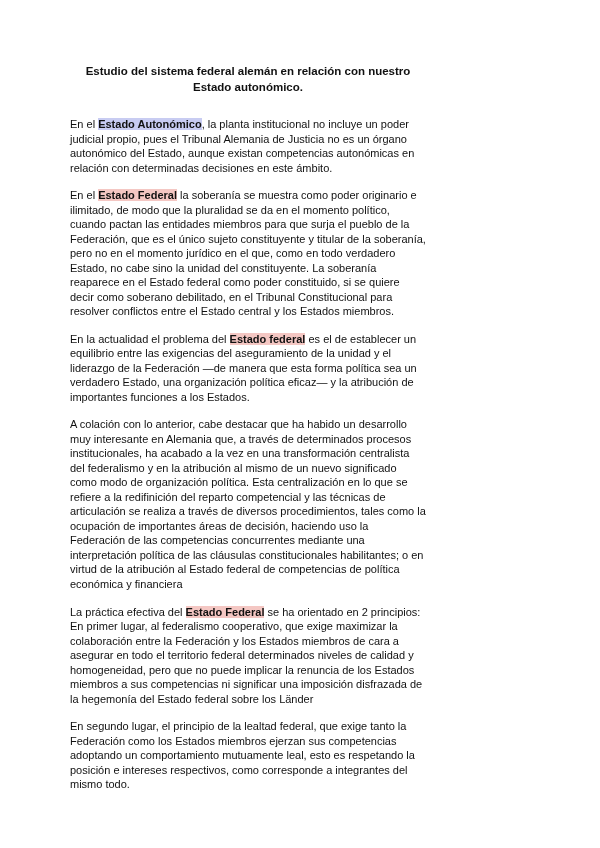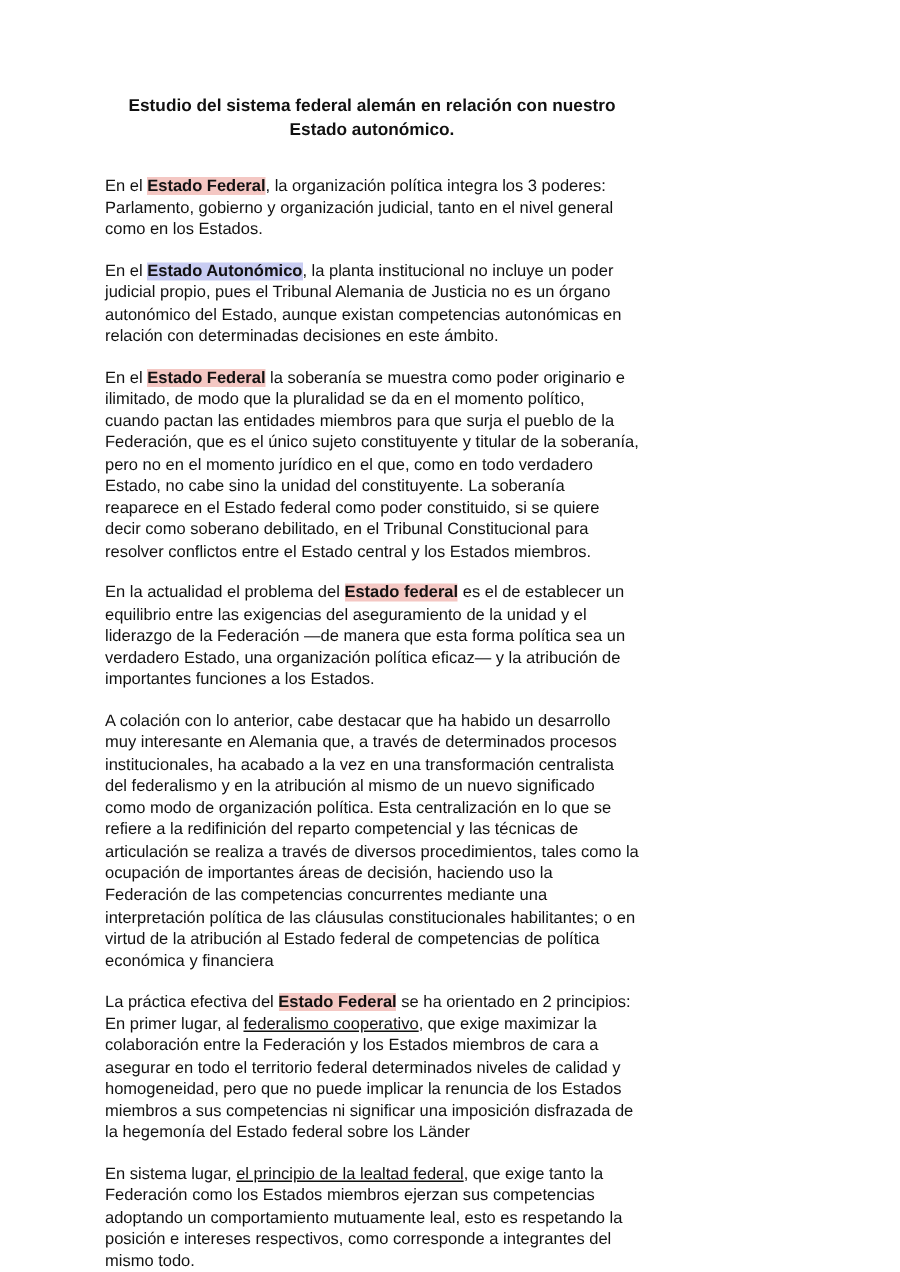--- a/index.html
+++ b/index.html
@@ -30,31 +30,30 @@
   }
   .para {
     font-size: 11px;
     line-height: 1.32;
     margin: 0 0 13px 0;
     text-align: left;
   }
   .para.gap-large {
   }
   .bold { font-weight: bold; }
-  .underline { text-decoration: underline; }
+  .underline { }
   .hl-pink { background: var(--hl-pink, #f4c7c3); }
   .hl-blue { background: var(--hl-blue, #c8ccf2); margin-top: 20px; }
 </style>
 </head>
 <body>
 
 <div class="page">
   <div class="title">Estudio del sistema federal alemán en relación con nuestro Estado autonómico.</div>
   <div id="paragraphs">
-      <p class="para"><span>En el </span><span class="bold hl-pink">Estado Federal</span><span>, la organización política integra los 3 poderes: Parlamento, gobierno y organización judicial, tanto en el nivel general como en los Estados.</span></p>
       <p class="para"><span>En el </span><span class="bold hl-blue">Estado Autonómico</span><span>, la planta institucional no incluye un poder judicial propio, pues el Tribunal Alemania de Justicia no es un órgano autonómico del Estado, aunque existan competencias autonómicas en relación con determinadas decisiones en este ámbito.</span></p>
       <p class="para gap-large"><span>En el </span><span class="bold hl-pink">Estado Federal</span><span> la soberanía se muestra como poder originario e ilimitado, de modo que la pluralidad se da en el momento político, cuando pactan las entidades miembros para que surja el pueblo de la Federación, que es el único sujeto constituyente y titular de la soberanía, pero no en el momento jurídico en el que, como en todo verdadero Estado, no cabe sino la unidad del constituyente. La soberanía reaparece en el Estado federal como poder constituido, si se quiere decir como soberano debilitado, en el Tribunal Constitucional para resolver conflictos entre el Estado central y los Estados miembros.</span></p>
       <p class="para"><span>En la actualidad el problema del </span><span class="bold hl-pink">Estado federal</span><span> es el de establecer un equilibrio entre las exigencias del aseguramiento de la unidad y el liderazgo de la Federación —de manera que esta forma política sea un verdadero Estado, una organización política eficaz— y la atribución de importantes funciones a los Estados.</span></p>
       <p class="para"><span>A colación con lo anterior, cabe destacar que ha habido un desarrollo muy interesante en Alemania que, a través de determinados procesos institucionales, ha acabado a la vez en una transformación centralista del federalismo y en la atribución al mismo de un nuevo significado como modo de organización política. Esta centralización en lo que se refiere a la redifinición del reparto competencial y las técnicas de articulación se realiza a través de diversos procedimientos, tales como la ocupación de importantes áreas de decisión, haciendo uso la Federación de las competencias concurrentes mediante una interpretación política de las cláusulas constitucionales habilitantes; o en virtud de la atribución al Estado federal de competencias de política económica y financiera</span></p>
       <p class="para"><span>La práctica efectiva del </span><span class="bold hl-pink">Estado Federal</span><span> se ha orientado en 2 principios:</span><br><span>En primer lugar, al </span><span class="underline">federalismo cooperativo</span><span>, que exige maximizar la colaboración entre la Federación y los Estados miembros de cara a asegurar en todo el territorio federal determinados niveles de calidad y homogeneidad, pero que no puede implicar la renuncia de los Estados miembros a sus competencias ni significar una imposición disfrazada de la hegemonía del Estado federal sobre los Länder</span></p>
-      <p class="para"><span>En sistema lugar, </span><span class="underline">el principio de la lealtad federal</span><span>, que exige tanto la Federación como los Estados miembros ejerzan sus competencias adoptando un comportamiento mutuamente leal, esto es respetando la posición e intereses respectivos, como corresponde a integrantes del mismo todo.</span></p>
+      <p class="para"><span>En segundo lugar, </span><span class="underline">el principio de la lealtad federal</span><span>, que exige tanto la Federación como los Estados miembros ejerzan sus competencias adoptando un comportamiento mutuamente leal, esto es respetando la posición e intereses respectivos, como corresponde a integrantes del mismo todo.</span></p>
     </div>
 </div>
 
 </body></html>

